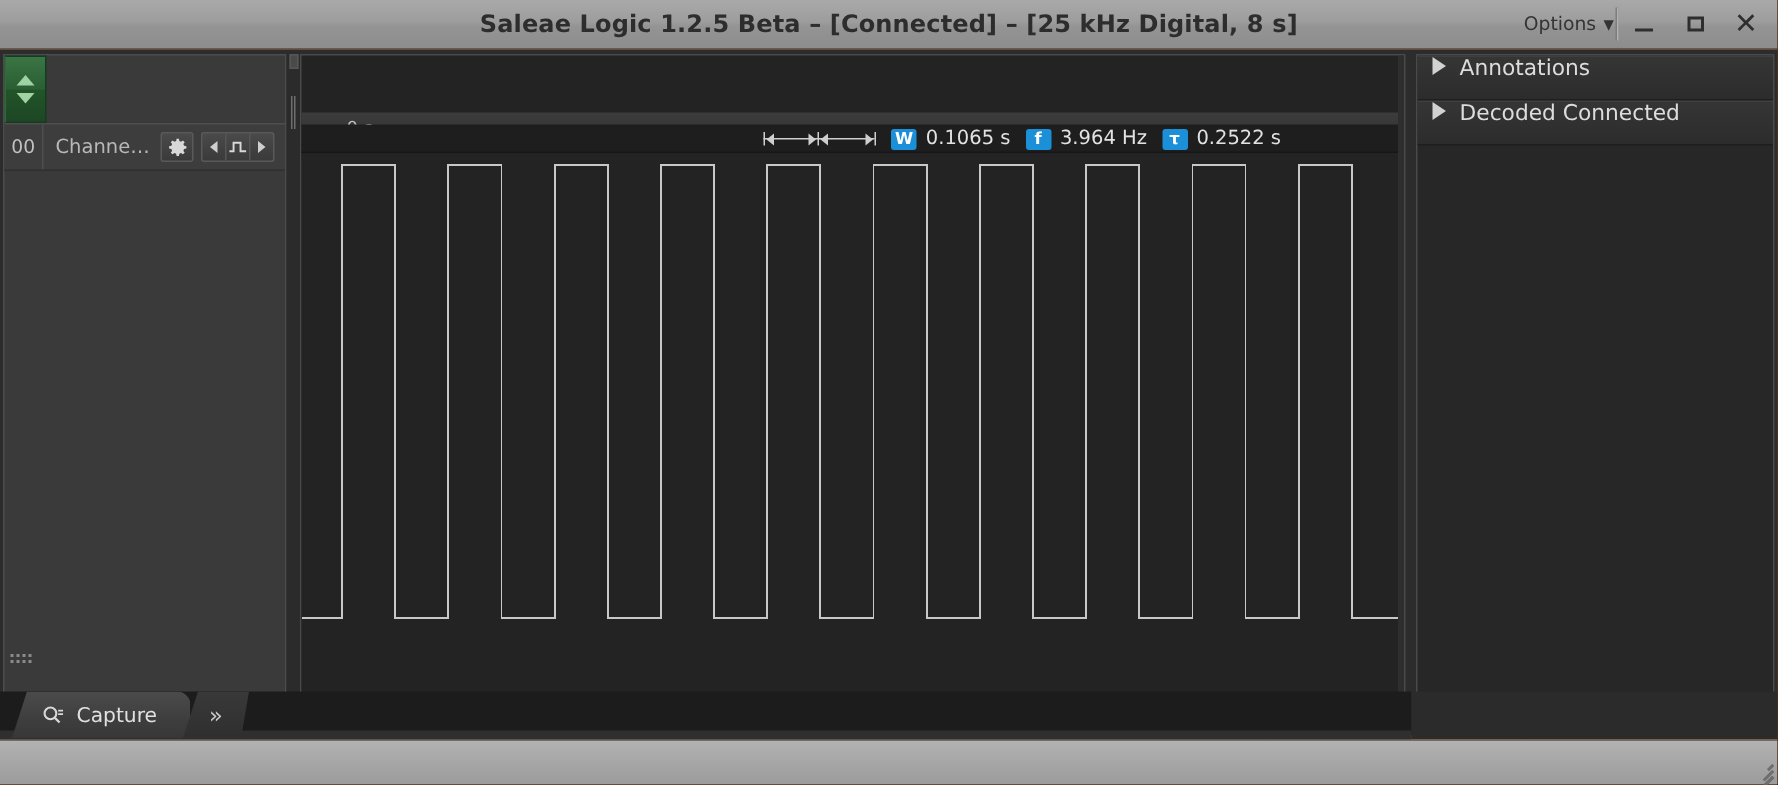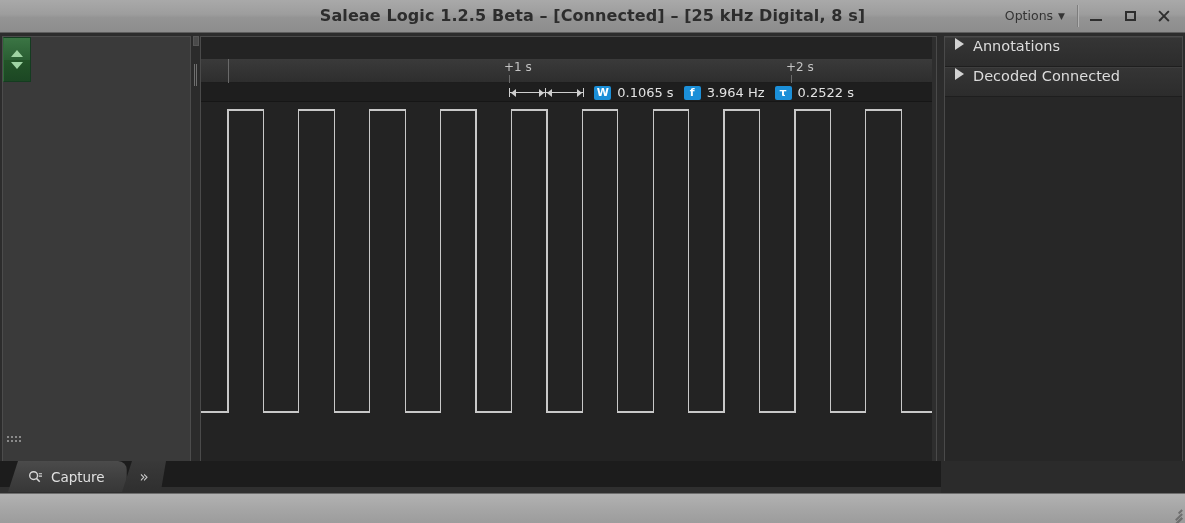--- a/index.html
+++ b/index.html
@@ -38,21 +38,21 @@
     text-align: center;
     font-size: 16px;
     font-weight: bold;
     color: #2d2d2d;
     letter-spacing: 0.1px;
     white-space: nowrap;
     user-select: none;
   }
   .options-btn {
     position: absolute;
-    right: 120px; top: 6px;
+    right: 109px; top: 6px;
     height: 20px;
     line-height: 20px;
     font-size: 12.5px;
     color: #343434;
     white-space: nowrap;
     cursor: default;
   }
   .options-caret {
     display: inline-block;
     margin-left: 5px;
@@ -576,20 +576,45 @@
 
     <div class="leftpanel">
 
       <div class="start-row">
         <div class="start-spin">
           <span class="spin-up"></span>
           <span class="spin-down"></span>
         </div>
       </div>
 
+      <div class="channel-row">
+        <div class="ch-index">00</div>
+        <div class="ch-name">Channe…</div>
+        <div class="ch-btns">
+          <div class="ch-gear">
+            <svg width="13" height="13" viewBox="0 0 16 16">
+              <path fill="#d8d8d8" d="M8 5.2A2.8 2.8 0 1 0 8 10.8 2.8 2.8 0 1 0 8 5.2zm0 1.5A1.3 1.3 0 1 1 8 9.3 1.3 1.3 0 1 1 8 6.7z"></path>
+              <path fill="#d8d8d8" d="M7 0.6h2l.3 1.9 1.4.6 1.6-1.1 1.4 1.4-1.1 1.6.6 1.4 1.9.3v2l-1.9.3-.6 1.4 1.1 1.6-1.4 1.4-1.6-1.1-1.4.6-.3 1.9h-2l-.3-1.9-1.4-.6-1.6 1.1-1.4-1.4 1.1-1.6-.6-1.4-1.9-.3v-2l1.9-.3.6-1.4-1.1-1.6 1.4-1.4 1.6 1.1 1.4-.6z"></path>
+            </svg>
+          </div>
+          <div class="ch-trio">
+            <div>
+              <span class="tri-left"></span>
+            </div>
+            <div>
+              <svg width="13" height="10" viewBox="0 0 14 10">
+                <polyline points="1,8 4,8 4,2 9,2 9,8 13,8" fill="none" stroke="#d8d8d8" stroke-width="1.4"></polyline>
+              </svg>
+            </div>
+            <div>
+              <span class="tri-right"></span>
+            </div>
+          </div>
+        </div>
+      </div>
 
       <div class="grip-dots">
         <svg width="18" height="12" viewBox="0 0 18 12">
           <g fill="#8a8a8a">
             <rect x="1" y="2" width="2" height="2"></rect>
               <rect x="5" y="2" width="2" height="2"></rect>
             <rect x="9" y="2" width="2" height="2"></rect>
               <rect x="13" y="2" width="2" height="2"></rect>
             <rect x="1" y="6" width="2" height="2"></rect>
               <rect x="5" y="6" width="2" height="2"></rect>
@@ -608,27 +633,20 @@
         </div>
     </div>
 
     <div class="center">
 
       <div class="timebar-top">
         <div class="tick-label" style="left:30px; top:3px;">0 s</div>
         <div class="tick-line" style="left:27px; top:12px; height:10px;"></div>
       </div>
 
-      <div class="timebar-bot">
-        <div class="tick-line" style="left:27px; top:0; height:24px;"></div>
-        <div class="tick-label" style="left:303px; top:1px;">+1 s</div>
-        <div class="tick-line" style="left:308px; top:16px; height:8px;"></div>
-        <div class="tick-label" style="left:585px; top:1px;">+2 s</div>
-        <div class="tick-line" style="left:590px; top:16px; height:8px;"></div>
-      </div>
 
       <div class="measbar">
         <div class="meas-items">
           <div class="meas-arrows">
             <span class="bar"></span>
             <span class="cap" style="left:2px;"></span>
             <span class="cap" style="left:38px;"></span>
             <span class="cap" style="left:76px;"></span>
             <span class="ar" style="left:4px; border-right:5px solid #cfcfcf;"></span>
             <span class="ar" style="left:32px; border-left:5px solid #cfcfcf;"></span>

